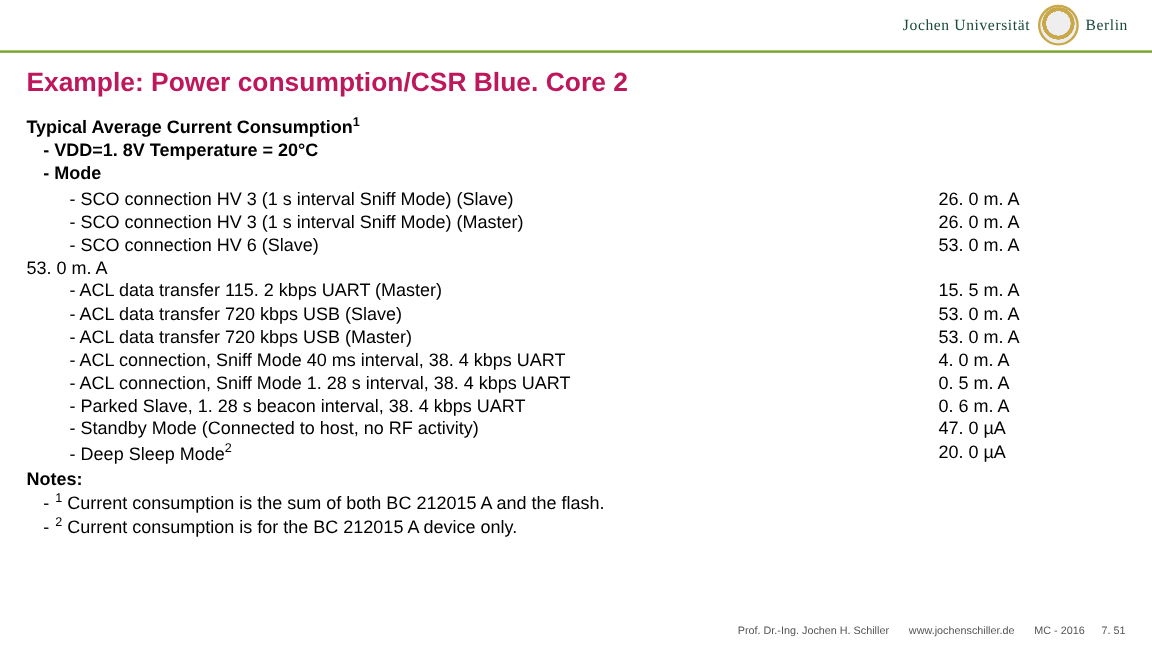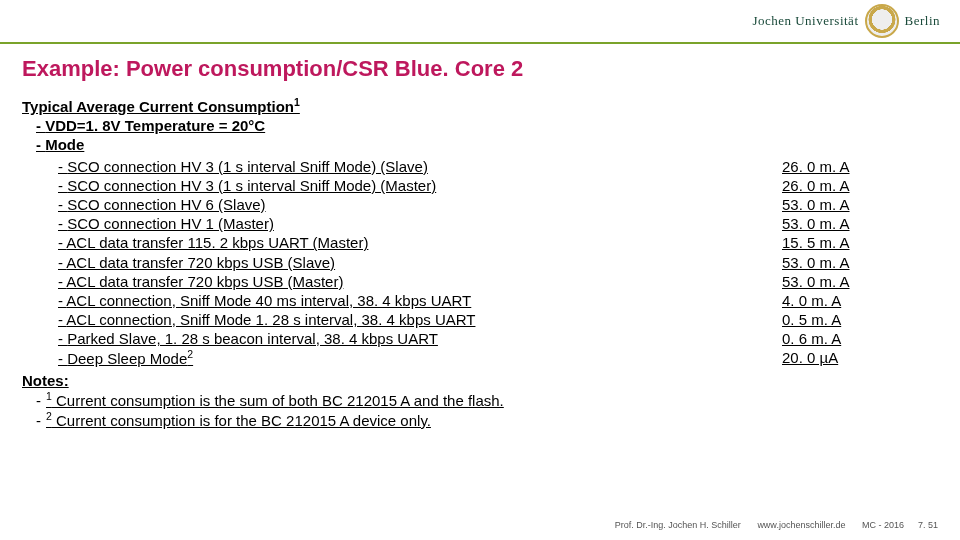--- a/index.html
+++ b/index.html
@@ -3,21 +3,21 @@
 <meta charset="utf-8">
 <style>
   * { margin: 0; padding: 0; box-sizing: border-box; }
   html, body { width: 960px; height: 540px; font-family: Arial, Helvetica, sans-serif; background: #fff; color: #000; }
   .page { width: 960px; height: 540px; position: relative; }
   .header { position: absolute; top: 4px; right: 20px; display: flex; align-items: center; gap: 6px; }
   .header-rule { position: absolute; top: 42px; left: 0; right: 0; height: 2px; background: #7aa32a; }
   .uni-text { font-family: Georgia, 'Times New Roman', serif; font-size: 13px; color: #1a4a3a; letter-spacing: 0.5px; }
   .seal { width: 34px; height: 34px; border-radius: 50%; border: 2px solid #c9a84a; background: radial-gradient(circle at 50% 45%, #eee 0 45%, #c9a84a 46% 60%, #eee 61% 100%); }
   .title { position: absolute; top: 56px; left: 22px; font-size: 22px; font-weight: bold; color: #be185d; }
-  .content { position: absolute; top: 96px; left: 22px; right: 22px; font-size: 15px; line-height: 1.28; text-decoration: underline; }
+  .content { position: absolute; top: 96px; left: 22px; right: 22px; font-size: 15px; line-height: 1.28; }
   .subhead { font-weight: bold; }
   .cond { padding-left: 14px; font-weight: bold; }
   .mode { padding-left: 14px; font-weight: bold; }
   .rows { margin-top: 2px; }
   .row { display: flex; }
   .row .lbl { flex: 0 0 760px; padding-left: 48px; text-indent: -12px; }
   .row .lbl::before { content: "- "; }
   .row .val { flex: 0 0 100px; text-align: left; }
   .notes-head { font-weight: bold; margin-top: 2px; }
   .note { padding-left: 14px; }
@@ -62,21 +62,20 @@
         </div>
         <div class="row">
           <div class="lbl">SCO connection HV 3 (1 s interval Sniff Mode) (Master)</div>
           <div class="val">26. 0 m. A</div>
         </div>
         <div class="row">
           <div class="lbl">SCO connection HV 6 (Slave)</div>
           <div class="val">53. 0 m. A</div>
         </div>
         <div class="row">
-          <div class="lbl">SCO connection HV 1 (Master)</div>
           <div class="val">53. 0 m. A</div>
         </div>
         <div class="row">
           <div class="lbl">ACL data transfer 115. 2 kbps UART (Master)</div>
           <div class="val">15. 5 m. A</div>
         </div>
         <div class="row">
           <div class="lbl">ACL data transfer 720 kbps USB (Slave)</div>
           <div class="val">53. 0 m. A</div>
         </div>
@@ -88,20 +87,24 @@
           <div class="lbl">ACL connection, Sniff Mode 40 ms interval, 38. 4 kbps UART</div>
           <div class="val">4. 0 m. A</div>
         </div>
         <div class="row">
           <div class="lbl">ACL connection, Sniff Mode 1. 28 s interval, 38. 4 kbps UART</div>
           <div class="val">0. 5 m. A</div>
         </div>
         <div class="row">
           <div class="lbl">Parked Slave, 1. 28 s beacon interval, 38. 4 kbps UART</div>
           <div class="val">0. 6 m. A</div>
+        </div>
+        <div class="row">
+          <div class="lbl">Standby Mode (Connected to host, no RF activity)</div>
+          <div class="val">47. 0 µA</div>
         </div>
         <div class="row">
           <div class="lbl"><span>Deep Sleep Mode</span><sup>2</sup></div>
           <div class="val">20. 0 µA</div>
         </div>
       </div>
 
     <div class="notes-head">Notes:</div>
     <div class="note">
       <span class="dash">-</span><sup>1</sup><span> Current consumption is the sum of both BC 212015 A and the flash.</span>

